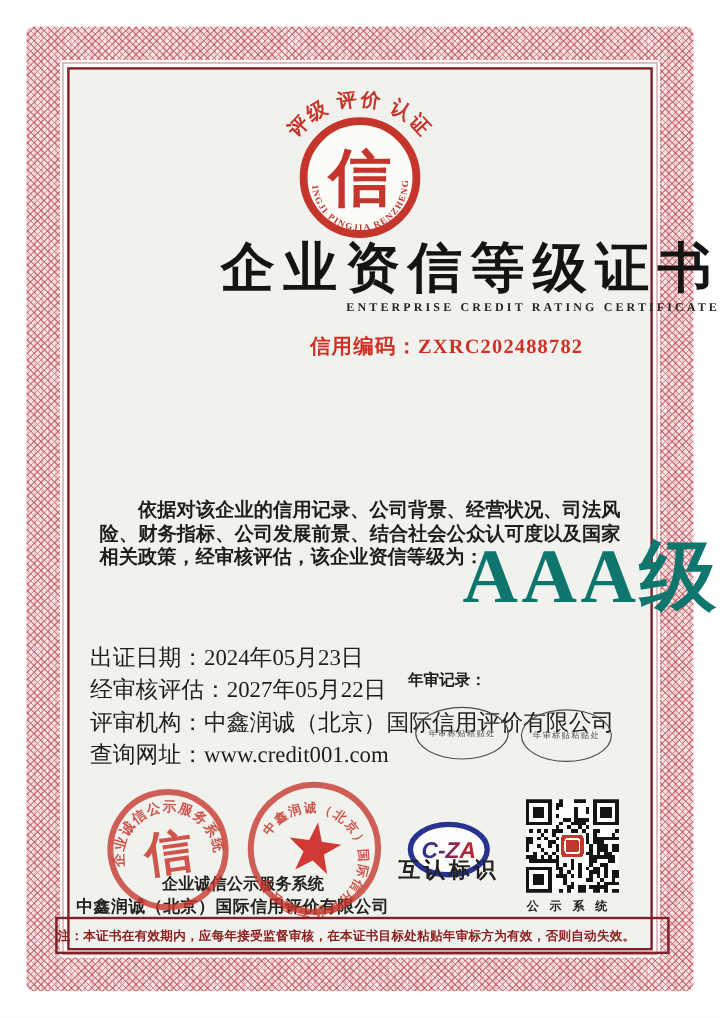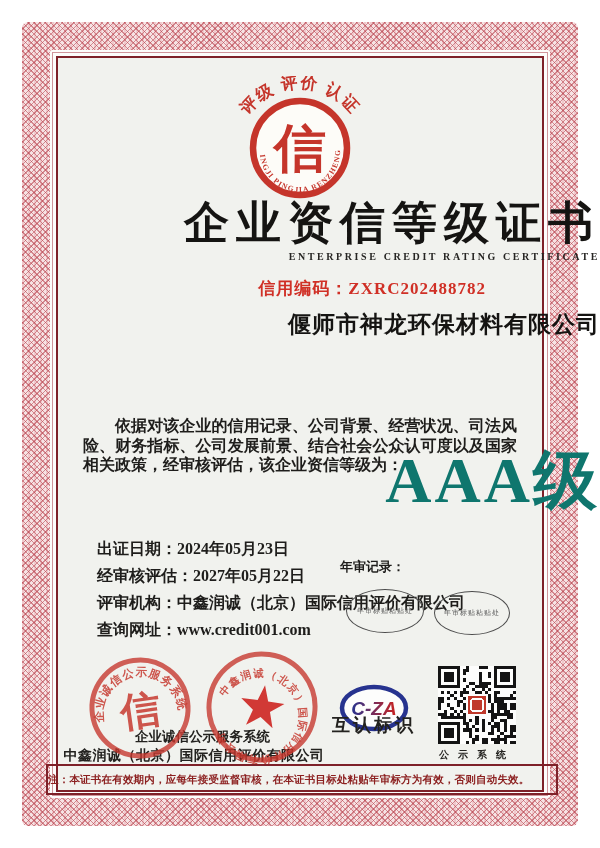--- a/index.html
+++ b/index.html
@@ -23,21 +23,21 @@
   
   .title{top:193px;font-size:45px;font-weight:900;letter-spacing:7px;color:#151412;}
   .title-en{top:251px;font-size:10px;font-weight:700;letter-spacing:2.6px;color:#262523;}
   .credit-code{top:277px;right:114px;font-size:17px;font-weight:700;letter-spacing:1px;}
   .company{top:309px;font-size:23px;font-weight:900;letter-spacing:1px;color:#151412;}
   .uscc{top:343px;font-size:12px;font-weight:700;letter-spacing:.5px;}
   .body-par{top:368px;left:83px;width:434px;font-size:16px;font-weight:700;line-height:19.5px;
             text-align:justify;text-indent:2em;color:#1e1d1b;word-break:break-all;margin-top:48px;}
   .rating{top:437px;font-size:64px;font-weight:900;letter-spacing:3px;color:#0f766e;}
   
-  .details{top:540px;left:97px;font-size:16px;font-weight:700;color:#1e1d1b;}
+  .details{top:540px;left:75px;font-size:19px;font-weight:400;color:#1e1d1b;}
   .details .row{height:27px;line-height:18px;}
   .annual-label{top:558px;left:340px;font-size:13px;font-weight:700;color:#1e1d1b;}
   .sticker{border:1.4px solid #4d4d4d;border-radius:50%;display:flex;align-items:center;
            justify-content:center;background:transparent;}
   .sticker span{font-size:7px;color:#5a5a5a;letter-spacing:1px;}
   .st1{top:589px;left:346px;width:76px;height:42px;}
   .st2{top:591px;left:434px;width:74px;height:42px;}
   
   .org1{top:728px;left:95px;width:215px;text-align:center;font-size:13.5px;font-weight:900;color:#23221f;}
   .org2{top:747px;left:48px;width:292px;text-align:center;font-size:14px;font-weight:900;color:#23221f;letter-spacing:.5px;}
@@ -74,21 +74,20 @@
     </text>
     <text x="72" y="90" font-size="52" font-weight="900" fill="#c5352b" text-anchor="middle">信</text>
   </svg>
 
   <div class="abs center title">企业资信等级证书</div>
   <div class="abs center title-en">ENTERPRISE CREDIT RATING CERTIFICATE</div>
   <div class="abs credit-code red">
     <span>信用编码：</span><span>ZXRC202488782</span>
   </div>
 
-  <div class="abs center company">偃师市神龙环保材料有限公司</div>
 
   <div class="abs body-par">依据对该企业的信用记录、公司背景、经营状况、司法风险、财务指标、公司发展前景、结合社会公众认可度以及国家相关政策，经审核评估，该企业资信等级为：</div>
   <div class="abs center rating">AAA级</div>
 
   <div class="abs details">
     <div class="row"><span>出证日期：</span><span>2024年05月23日</span></div>
     <div class="row"><span>经审核评估：</span><span>2027年05月22日</span></div>
     <div class="row"><span>评审机构：</span><span>中鑫润诚（北京）国际信用评价有限公司</span></div>
     <div class="row"><span>查询网址：</span><span>www.credit001.com</span></div>
   </div>

